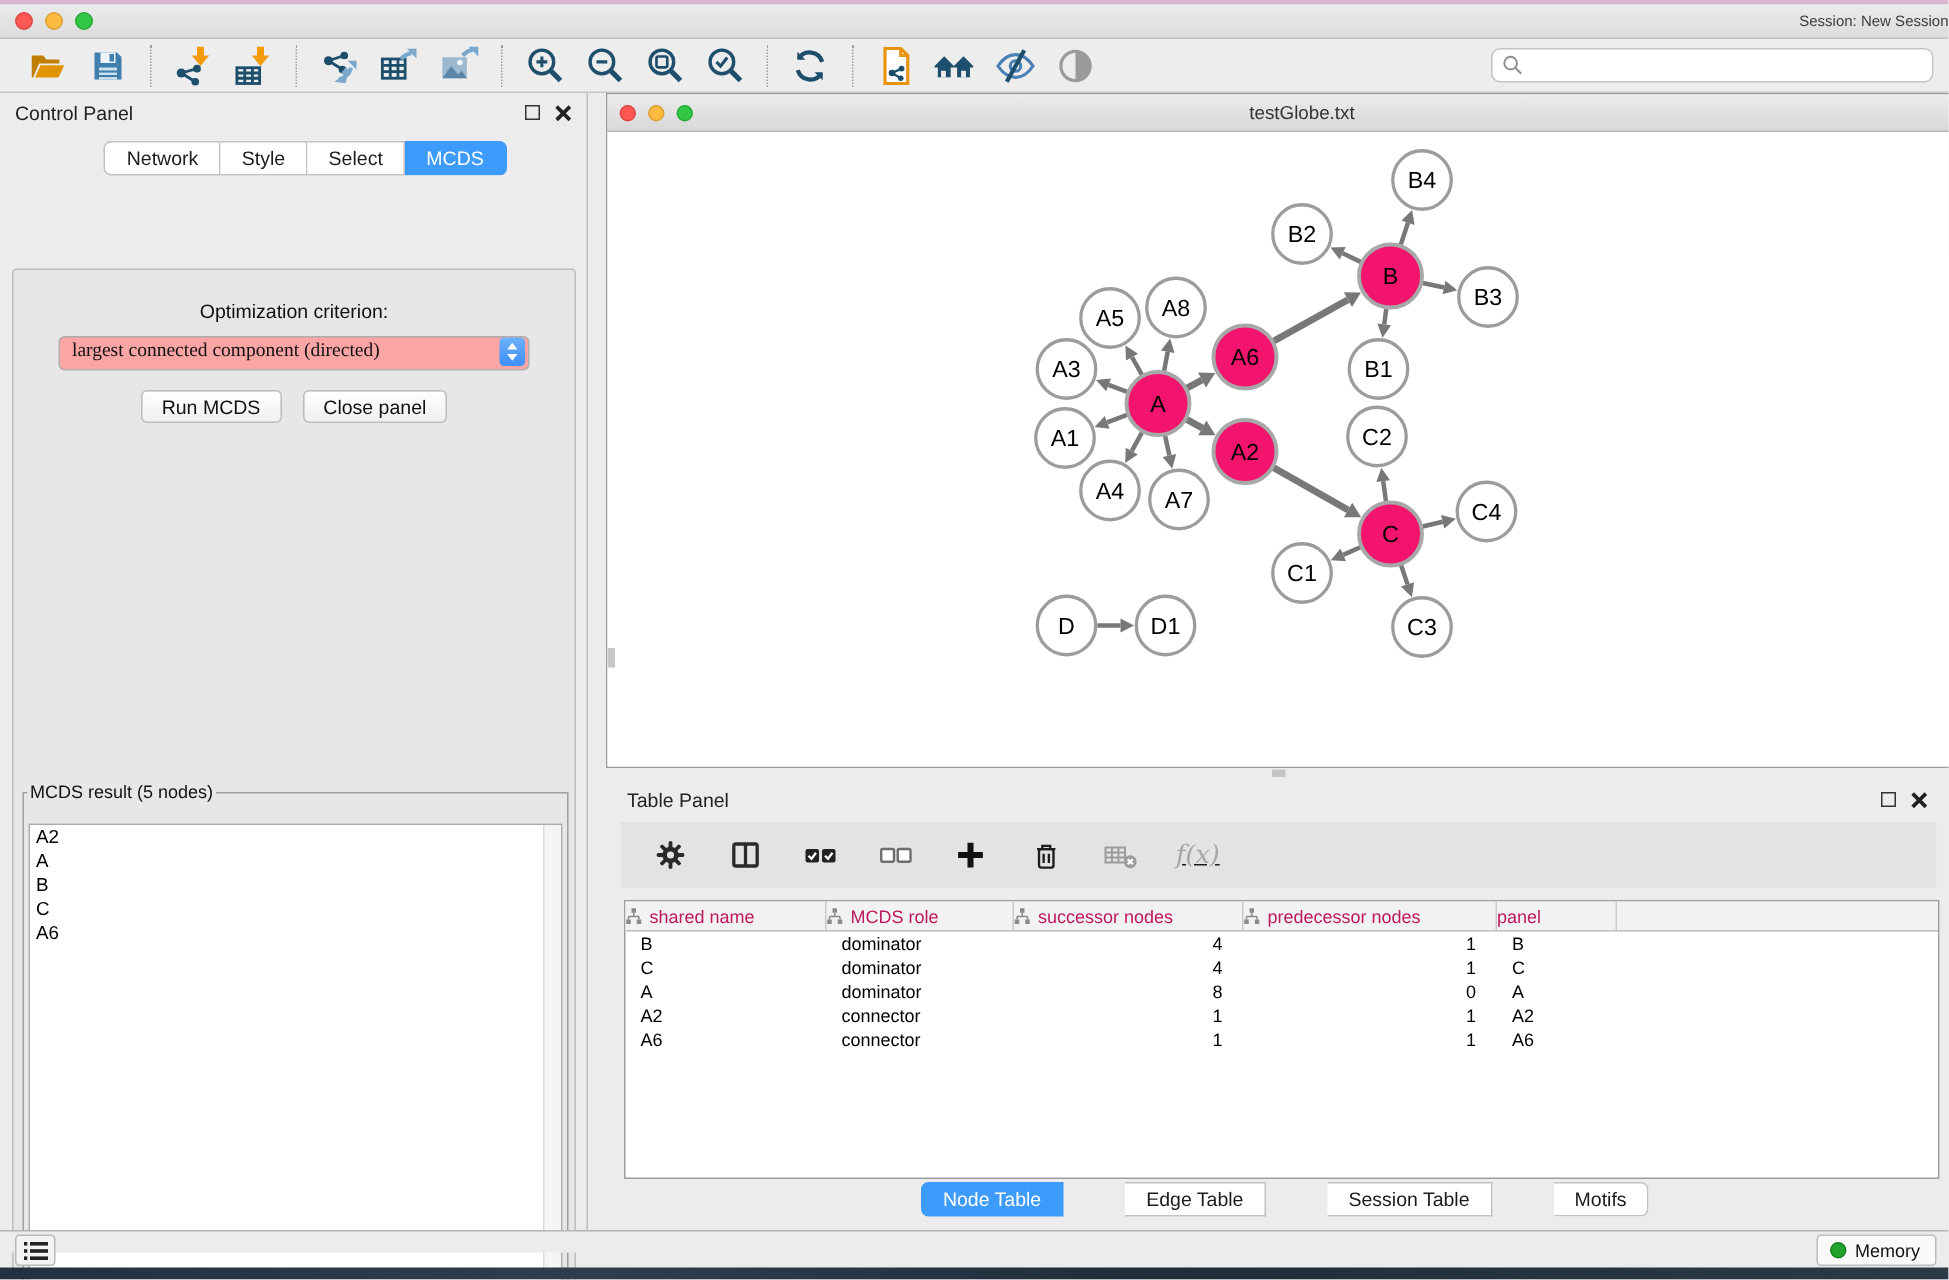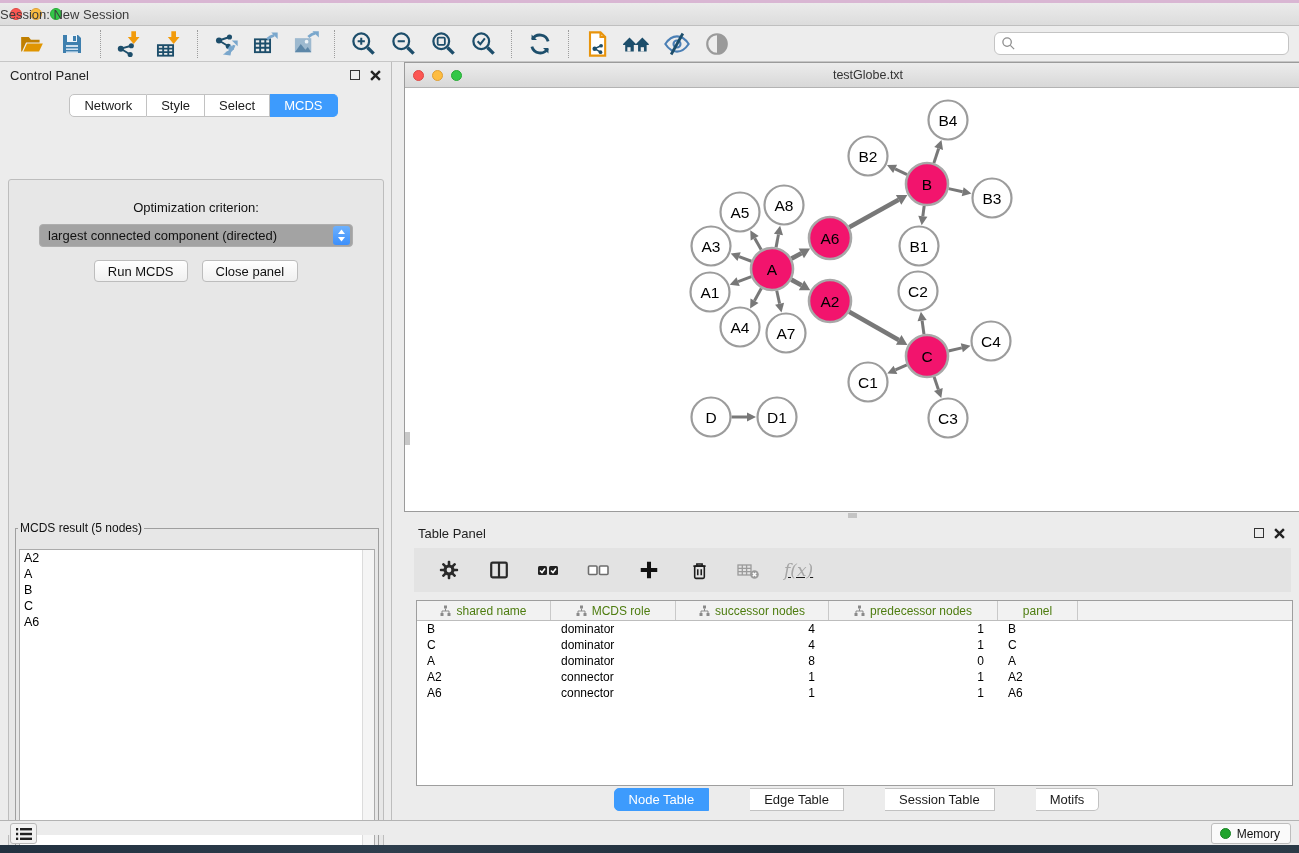--- a/index.html
+++ b/index.html
@@ -16,22 +16,22 @@
 
   
   .titlebar { position:absolute; left:0; top:3px; width:100%; height:23px;
     background:linear-gradient(#ebebeb,#dcdcdc); border-bottom:1px solid #bfbfbf;
     display:flex; align-items:center; }
   .lights { display:flex; gap:8px; padding-left:10px; }
   .light { width:12px; height:12px; border-radius:50%; }
   .light.red { background:#fc5753; border:1px solid #df4744; }
   .light.yellow { background:#fdbc40; border:1px solid #de9f34; }
   .light.green { background:#33c748; border:1px solid #27aa35; }
-  .titlebar .title { position:absolute; left:0; right:0; text-align:left;
-    font-size:13px; color:#3c3c3c; }
+  .titlebar .title { position:absolute; left:0; right:0; text-align:right;
+    font-size:10px; color:#3c3c3c; }
 
   
   .toolbar { position:absolute; left:0; top:26px; width:100%; height:36px;
     background:#ededed; border-bottom:1px solid #c6c6c6;
     display:flex; align-items:center; padding-left:12px; }
   .tb-btn { width:40px; height:30px; display:flex; align-items:center; justify-content:center; }
   .tb-sep { width:1px; height:28px; border-left:1px dotted #9d9d9d; margin:0 8px; }
   .searchbox { position:absolute; right:10px; top:6px; width:295px; height:23px;
     background:#fff; border:1px solid #c4c4c4; border-radius:6px;
     display:flex; align-items:center; padding-left:6px; }
@@ -46,22 +46,22 @@
   .float-box { width:10px; height:10px; border:1.6px solid #333; background:transparent; display:inline-block; }
   .seg-tabs { display:flex; justify-content:center; margin-top:6px; position:relative; z-index:2;margin-left:16px; }
   .seg { font-size:13px; padding:3px 14px; background:#fff; border:1px solid #c2c2c2;
     border-left-width:0; color:#1b1b1b; }
   .seg:first-child { border-left-width:1px; border-radius:5px 0 0 5px; }
   .seg:last-child { border-radius:0 5px 5px 0; }
   .seg.active { background:#3d9bfd; border-color:#3d9bfd; color:#fff; }
   .cp-content { position:absolute; left:8px; top:117px; width:376px; height:688px;
     background:#e7e7e7; border:1px solid #bdbdbd; border-radius:3px; }
   .opt-label { text-align:center; margin-top:20px; font-size:13px; color:#111; }
-  .dropdown { margin:9px auto 0; width:314px; height:23px; background:#a3a3a3;
-    border:1px solid #aeaeae; border-radius:4px; display:flex; align-items:center; }
+  .dropdown { margin:9px auto 0; width:314px; height:23px; background:#fca5a5;
+    border:1px solid #aeaeae; border-radius:4px; display:flex; align-items:flex-start;font-family:Liberation Serif, serif; }
   .dropdown .dd-text { flex:1; font-size:13px; padding-left:8px; color:#111; white-space:nowrap; }
   .dd-stepper { width:17px; height:19px; margin-right:2px; border-radius:3px;
     background:linear-gradient(#6db1fd,#3c8ffb); display:flex; align-items:center; justify-content:center; }
   .btn-row { display:flex; justify-content:center; gap:14px; margin-top:13px; }
   .mac-btn { font-size:13px; color:#111; padding:2px 13px; height:22px;
     background:linear-gradient(#ffffff,#f0f0f0); border:1px solid #bdbdbd; border-radius:4px; }
   .mcds-fieldset { position:absolute; left:6px; top:341px; width:364px; height:340px;
     border:1px solid #9f9f9f; background:transparent; }
   .mcds-fieldset legend { font-size:12px; color:#111; margin-left:2px; padding:0 2px; }
   .mcds-list { position:absolute; left:3px; right:3px; top:14px; bottom:3px;
@@ -83,27 +83,27 @@
   .hscroll-thumb { position:absolute; left:848px; top:513px; width:9px; height:5px; background:#c4c4c4; }
   .resize-grip { position:absolute; right:1px; bottom:1px; width:13px; height:13px;
     background:repeating-linear-gradient(135deg, transparent 0 2px, #b9b9b9 2px 3px); }
 
   
   .table-panel { position:absolute; left:398px; top:520px; width:901px; height:300px; background:#ececec; }
   .tp-head { height:26px; display:flex; align-items:center; padding:0 14px 0 20px; }
   .tp-head .ph-title { font-size:13px; color:#222; flex:1; }
   .tp-toolbar { margin:2px 8px 0 16px; height:44px; background:#e3e3e3;
     display:flex; align-items:center; gap:24px; padding-left:20px; }
-  .tp-tool { display:flex; align-items:center; justify-content:flex-end; width:26px; height:30px;text-decoration:underline; }
+  .tp-tool { display:flex; align-items:center; justify-content:center; width:26px; height:30px;text-decoration:underline; }
   .fx-label { font-family:"DejaVu Serif", serif; font-style:italic; font-size:17px; color:#a6a6a6; }
   .data-table { position:absolute; left:18px; top:80px; width:877px; height:186px;
     background:#fff; border:1px solid #9e9e9e; }
   .dt-header { display:flex; height:20px; background:#f2f2f2; border-bottom:1px solid #bdbdbd; }
-  .dt-hcell { display:flex; align-items:center; justify-content:center; gap:5px;
-    font-size:12px; color:#4d7c0f; border-right:1px solid #c9c9c9; overflow:hidden; }
+  .dt-hcell { display:flex; align-items:center; justify-content:flex-start; gap:5px;
+    font-size:12px; color:#be185d; border-right:1px solid #c9c9c9; overflow:hidden; }
   .dt-hcell:last-child { border-right:none; }
   .dt-row { display:flex; height:16px; }
   .dt-cell { font-size:12px; color:#000; line-height:16px; overflow:hidden; white-space:nowrap; }
   .tp-tabs { position:absolute; left:0; right:0; top:268px; display:flex; justify-content:center;gap:41px; }
 
   
   .statusbar { position:absolute; left:0; top:820px; width:100%; height:15px;
     background:#ececec; border-top:1px solid #b3b3b3; }
   .list-btn { position:absolute; left:10px; top:2px; width:27px; height:21px;
     background:#f3f3f3; border:1px solid #b9b9b9; border-radius:3px;

